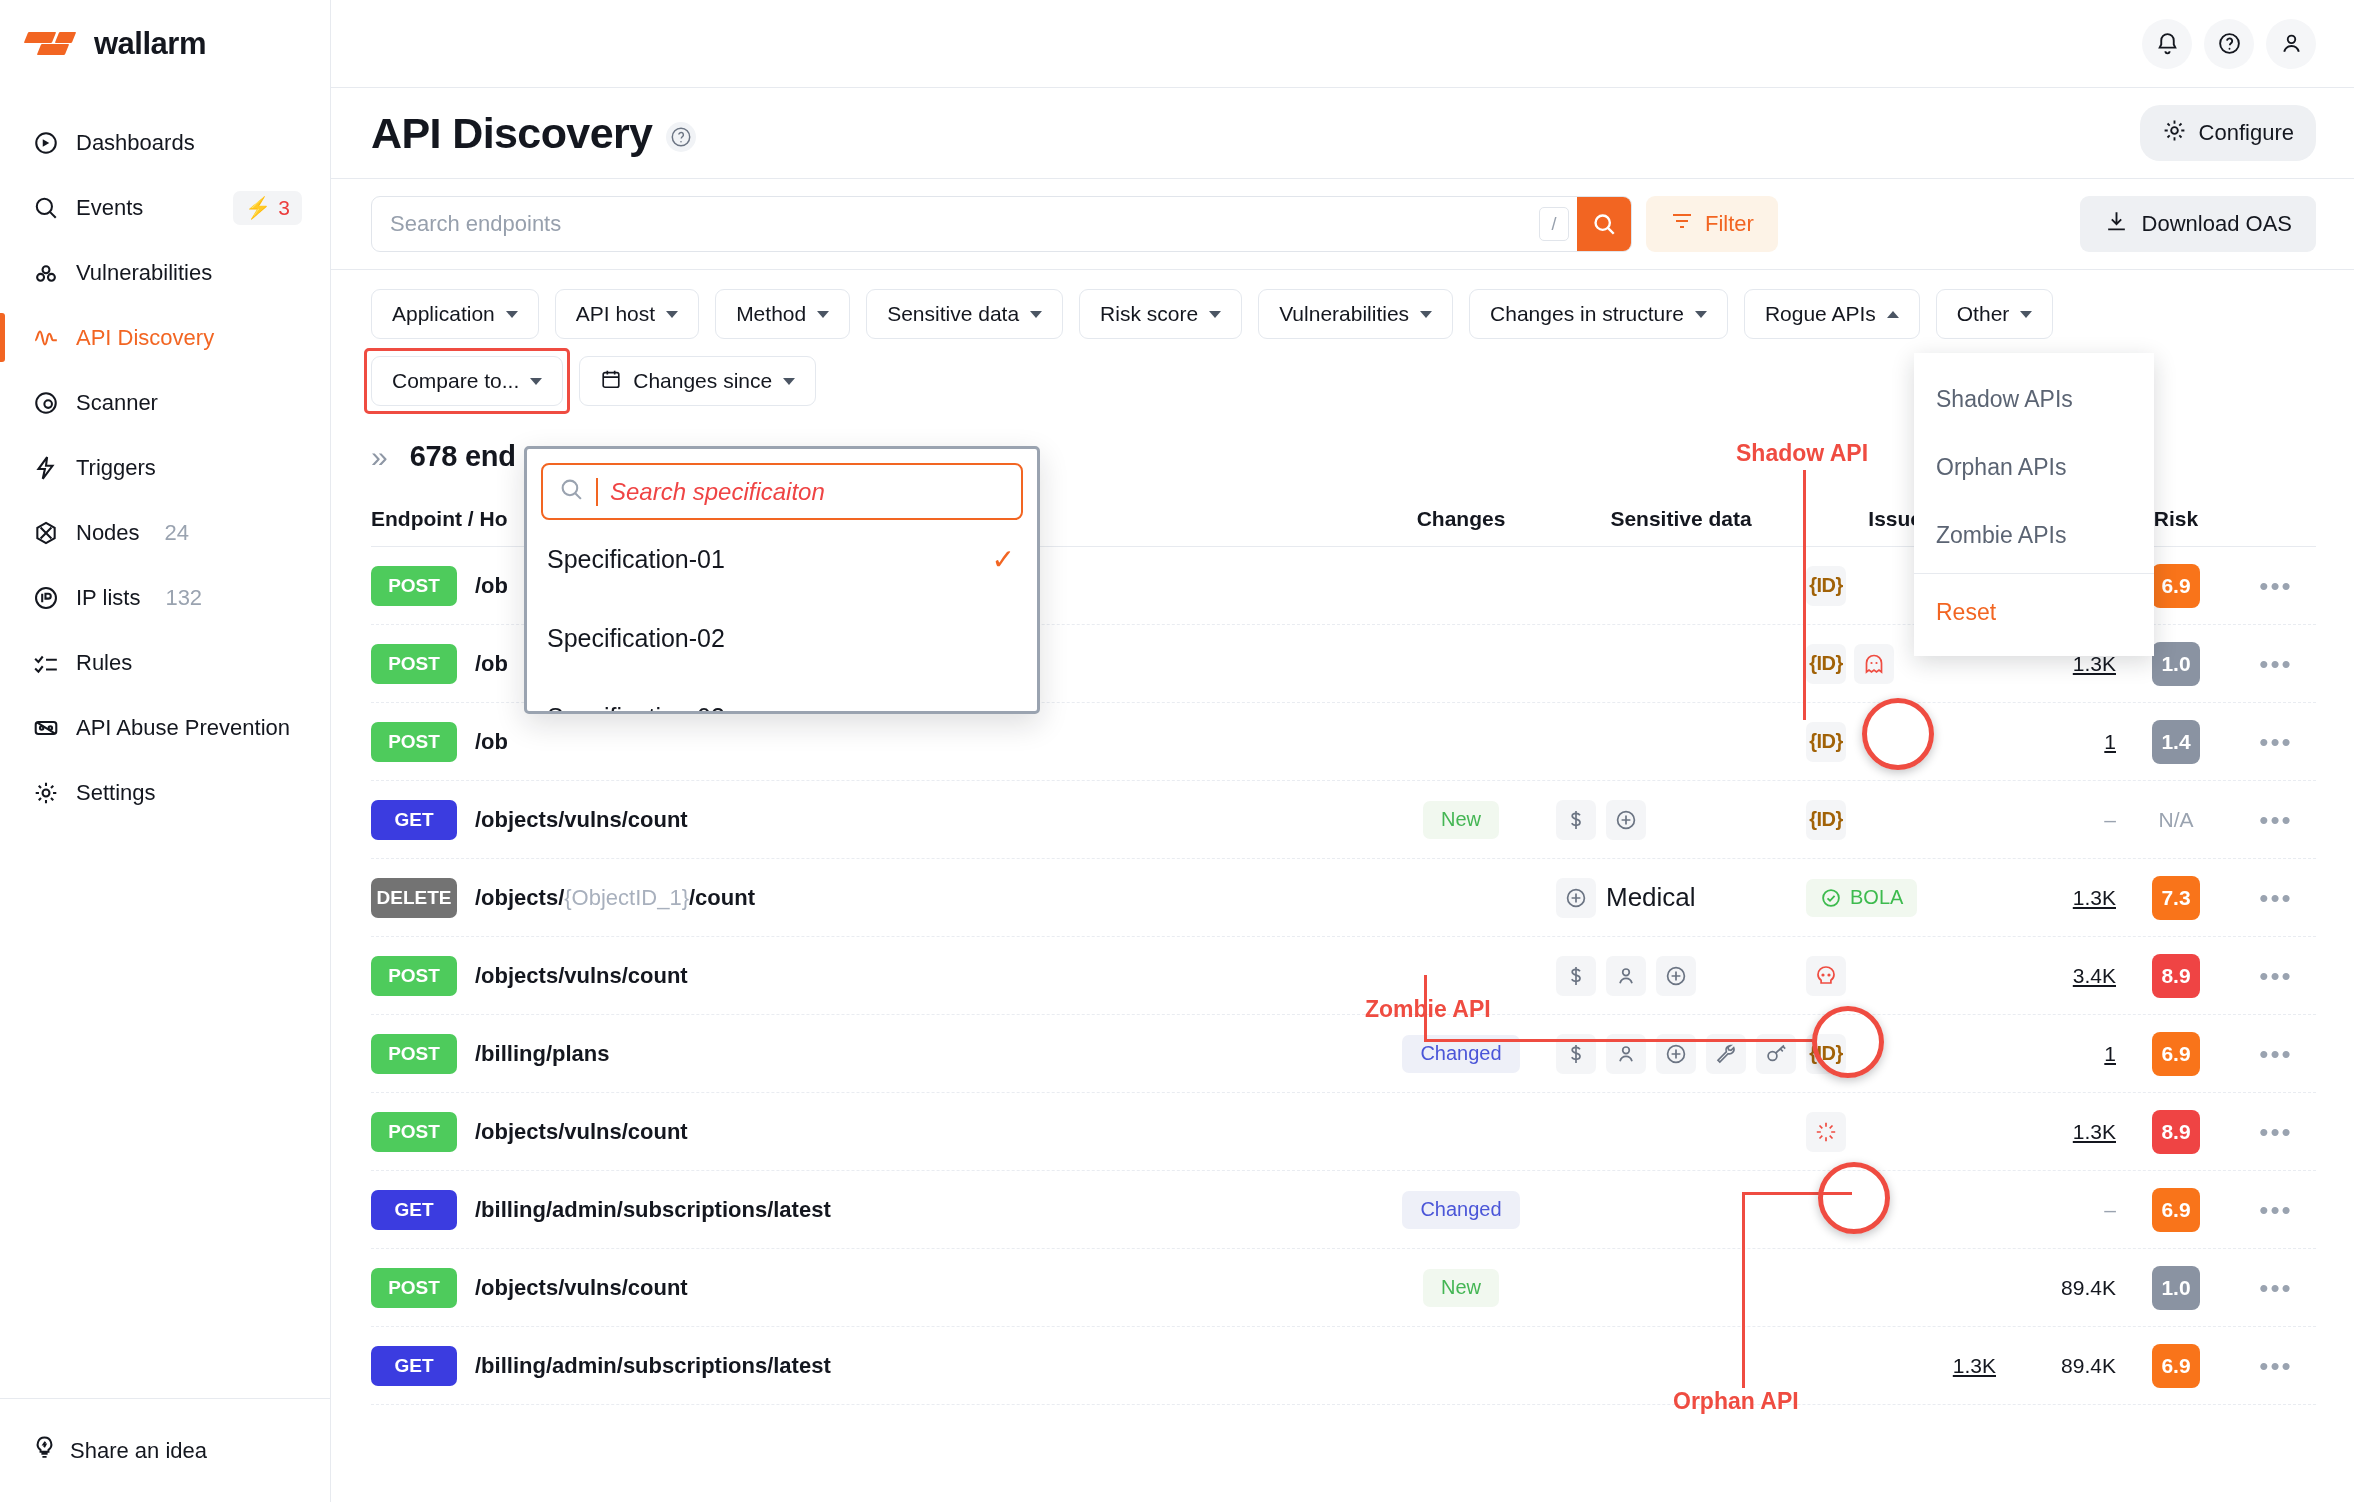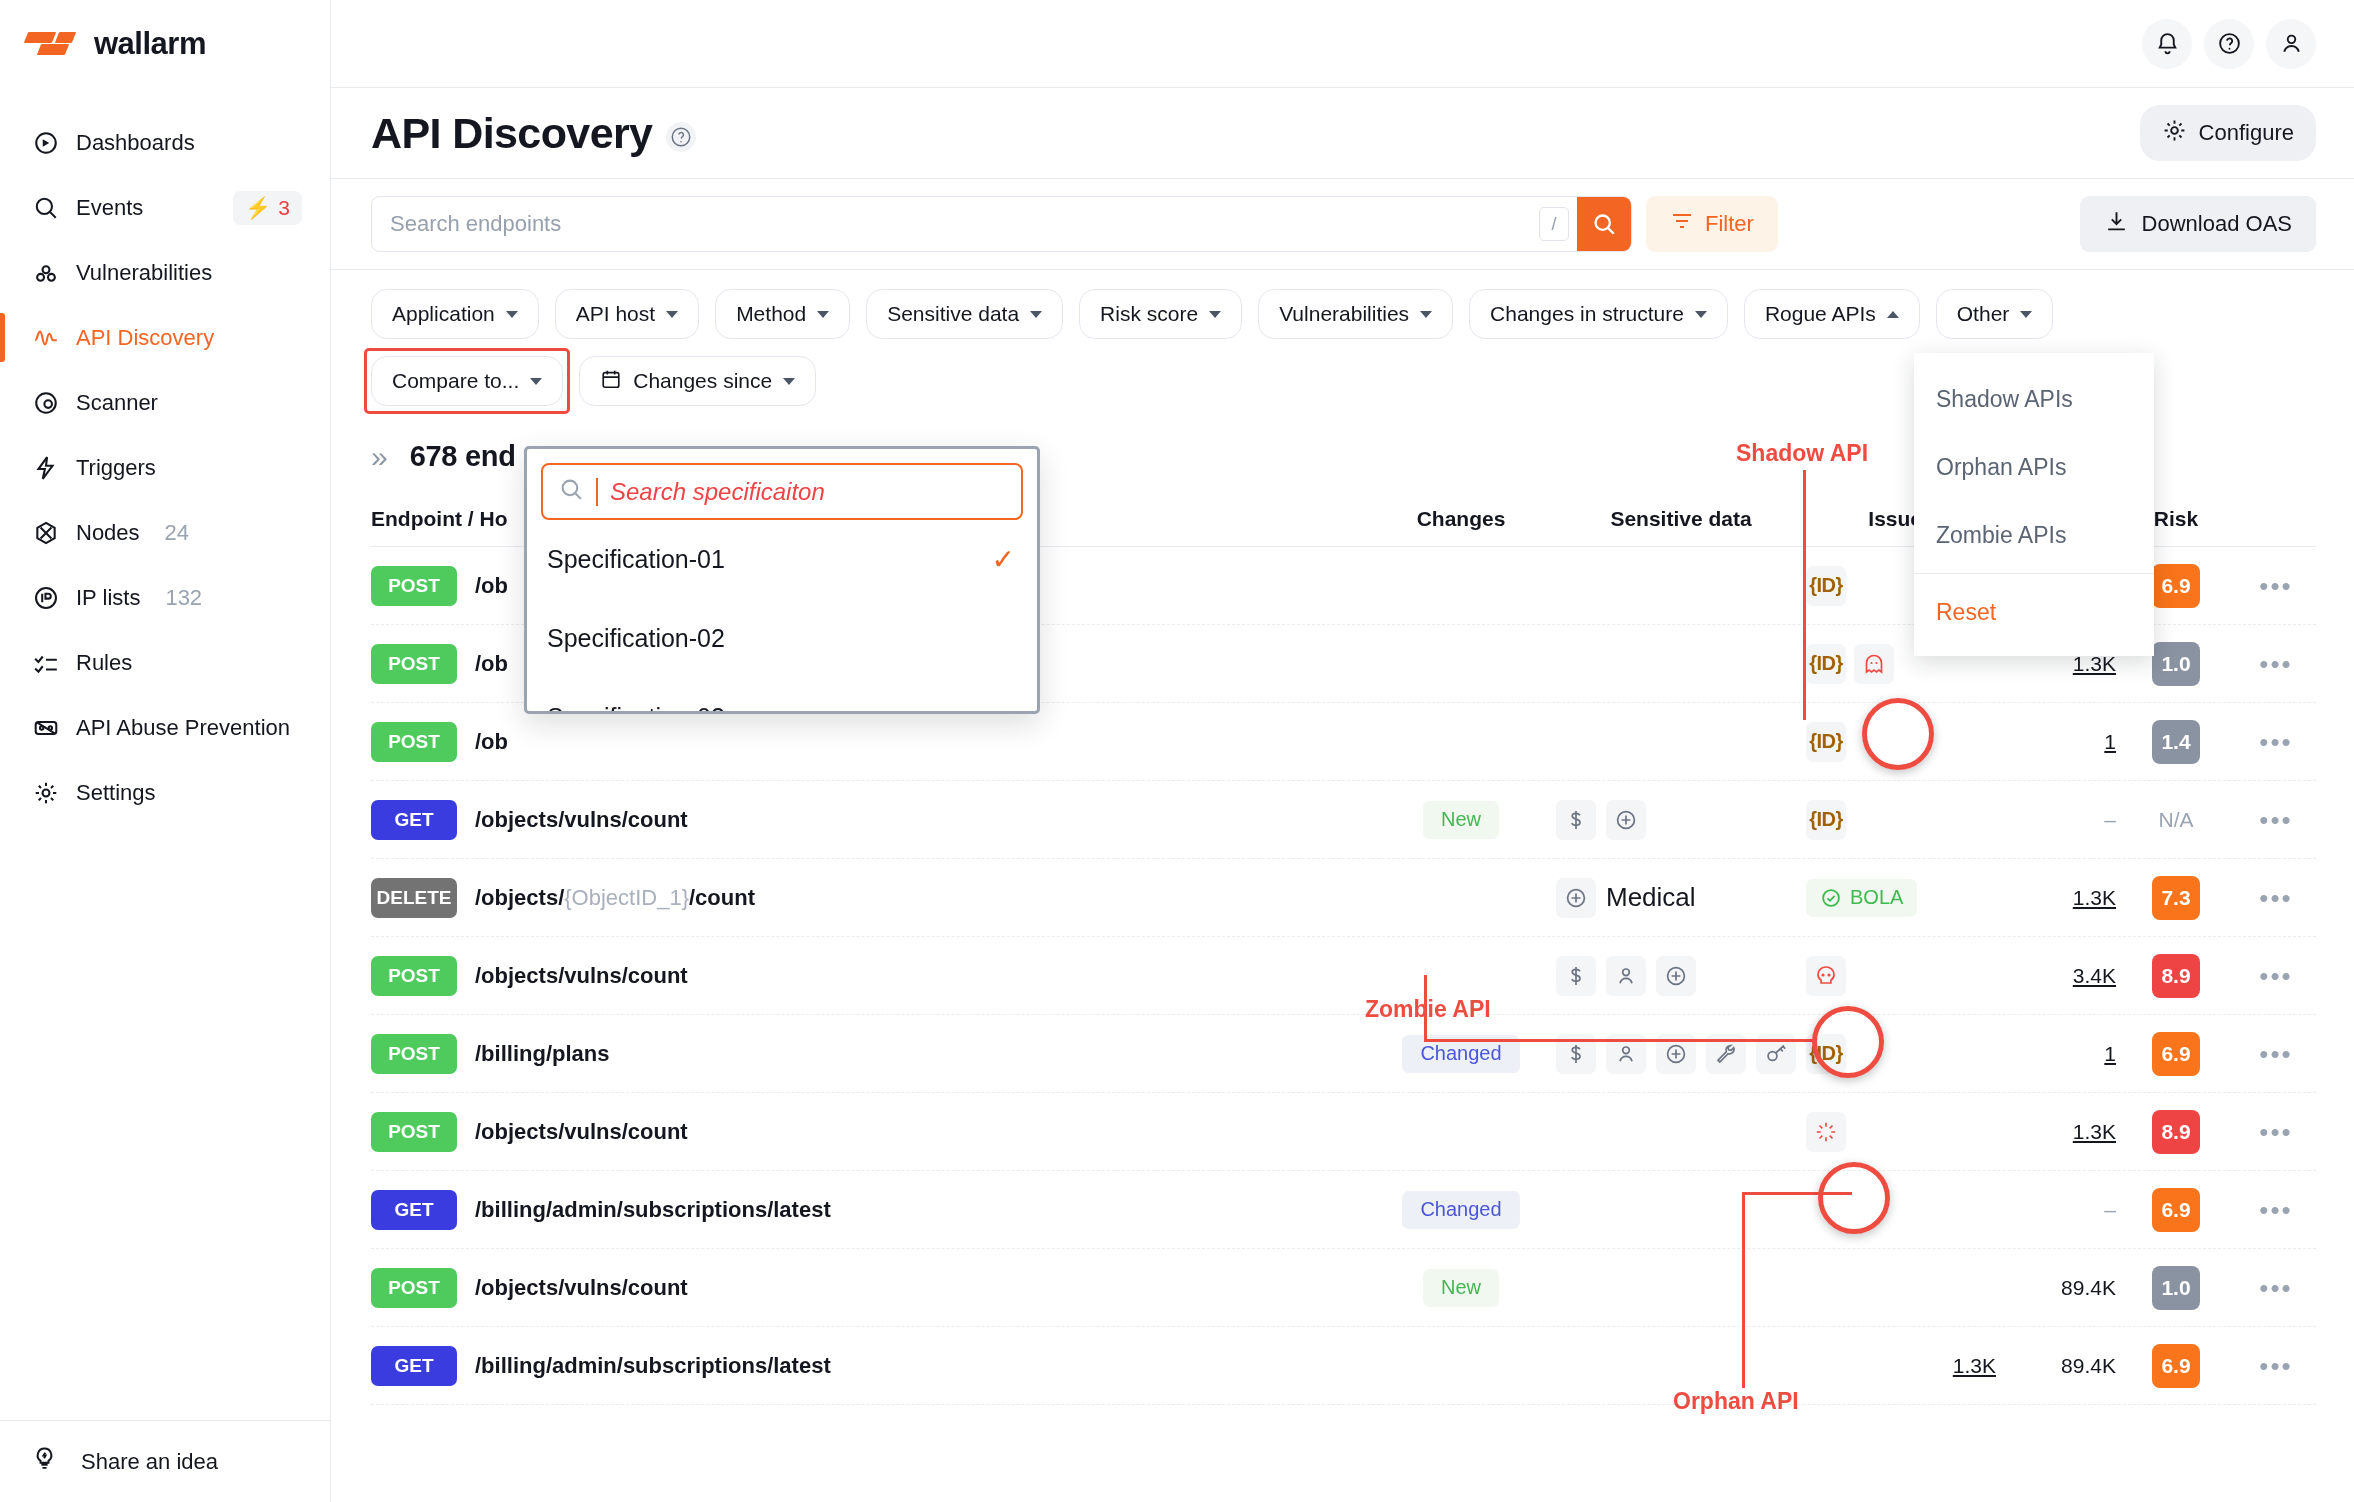--- a/index.html
+++ b/index.html
@@ -47,22 +47,22 @@
   .nav-badge {
     margin-left: auto; margin-right: 28px;
     background: #f3f4f6; border-radius: 7px; height: 34px;
     display: flex; align-items: center; gap: 7px; padding: 0 12px;
   }
   .nav-badge .bolt { color: #ec3c3c; font-size: 21px; line-height: 1; }
   .nav-badge .num { color: #ec3c3c; font-size: 21px; }
 
   .sidebar-footer {
     margin-top: auto; border-top: 1px solid #e7eaef;
-    height: 82px; display: flex; align-items: center;
-    padding-left: 32px; gap: 24px; font-size: 22px; cursor: pointer;
+    height: 104px; display: flex; align-items: center;
+    padding-left: 32px; gap: 13px; font-size: 22px; cursor: pointer;
   }
   .sidebar-footer svg { width: 25px; height: 25px; stroke: #14171f; fill: none; stroke-width: 1.9; }
 
   
   .main { flex: 1; display: flex; flex-direction: column; min-width: 0; position: relative; }
 
   .topbar {
     height: 88px; border-bottom: 1px solid #e7eaef;
     display: flex; align-items: center; justify-content: flex-end;
     padding-right: 38px; gap: 12px;
@@ -127,21 +127,21 @@
     display: flex; align-items: center; gap: 13px; padding: 0 24px;
     font-size: 22px; cursor: pointer;
   }
   .download-btn svg { width: 25px; height: 25px; stroke: #14171f; fill: none; stroke-width: 1.8; }
 
   
   .chips-area { padding: 19px 38px 0 40px; }
   .chips-row { display: flex; gap: 16px; flex-wrap: nowrap; align-items: center; }
   .chips-row + .chips-row { margin-top: 17px; }
   .chip {
-    height: 50px; border: 1px solid #e4e8ee; border-radius: 16px; background: #fff;
+    height: 50px; border: 1px solid #e4e8ee; border-radius: 9px; background: #fff;
     display: flex; align-items: center; gap: 11px; padding: 0 20px;
     font-size: 21px; color: #14171f; cursor: pointer; white-space: nowrap;
   }
   .chip .cal { width: 22px; height: 22px; stroke: #14171f; fill: none; stroke-width: 1.8; }
   .caret { width: 0; height: 0; border-left: 6px solid transparent; border-right: 6px solid transparent; border-top: 7px solid #4b5563; }
   .caret.up { border-top: 0; border-bottom: 7px solid #4b5563; }
   .chip.open { position: relative; z-index: 40; }
   .chip.highlight-box { position: relative; }
   .chip.highlight-box::after {
     content: ""; position: absolute; left: -8px; right: -8px; top: -9px; bottom: -9px;

